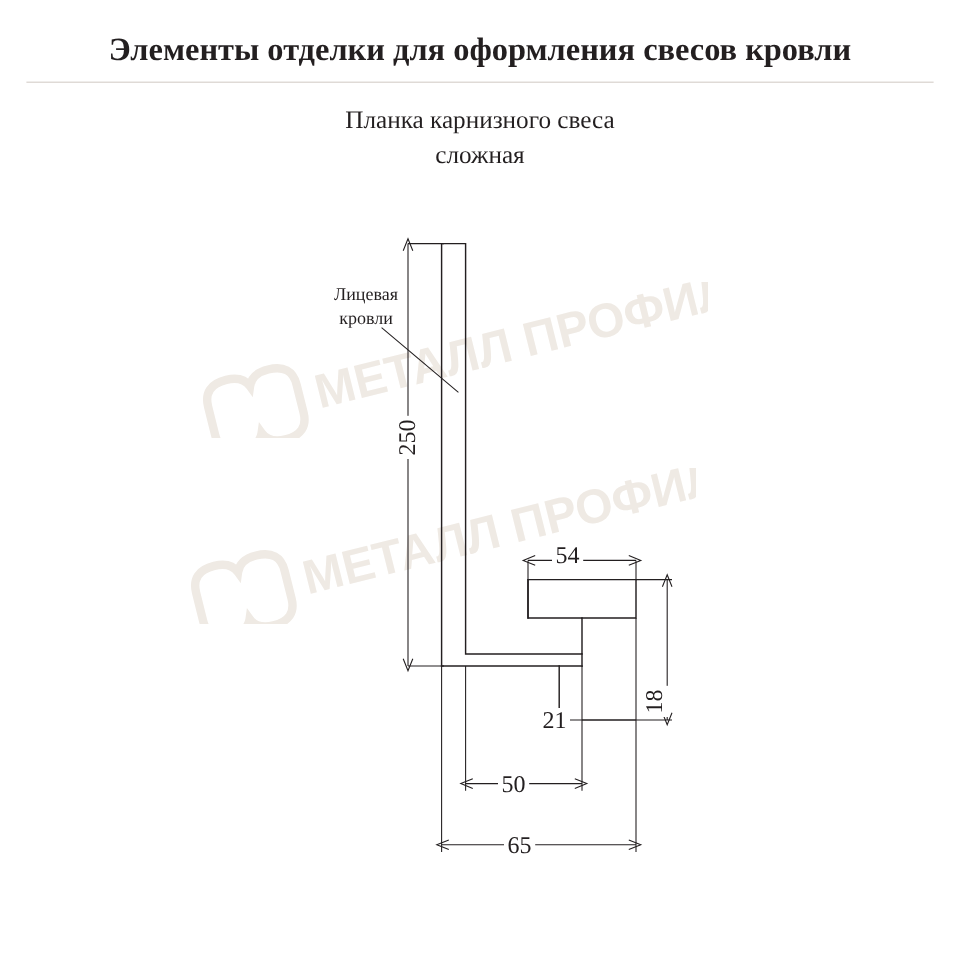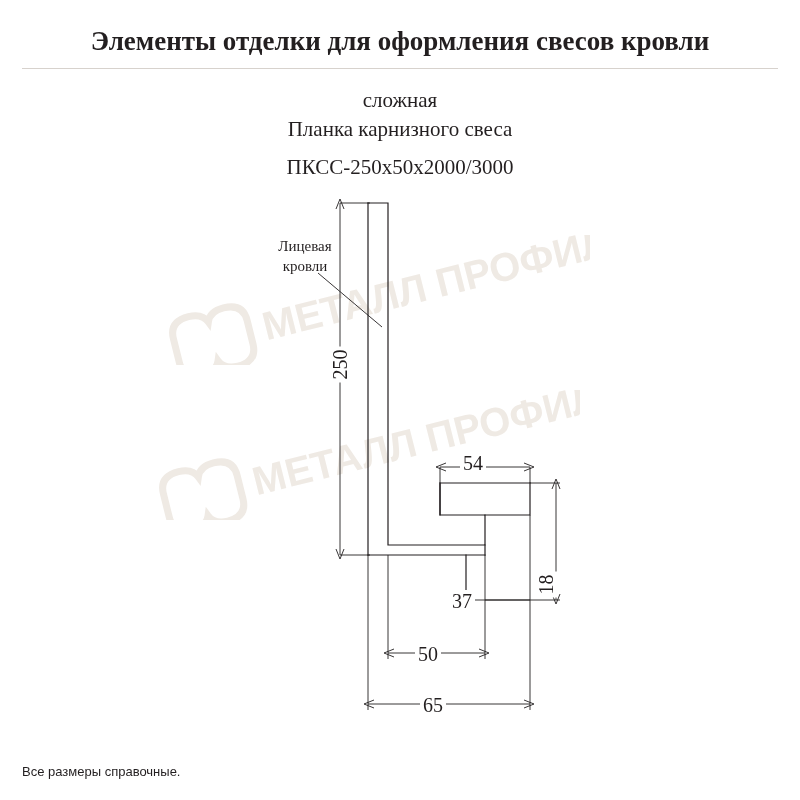--- a/index.html
+++ b/index.html
@@ -129,25 +129,24 @@
 </style>
 </head>
 <body>
 
 <div class="page">
 
   <div class="title-main">Элементы отделки для оформления свесов кровли</div>
   <div class="divider"></div>
 
   <div class="subtitle">
+    <div>Планка карнизного свеса</div>
     <div>сложная</div>
-    <div>Планка карнизного свеса</div>
   </div>
 
-  <div class="code">ПКСС-250x50x2000/3000</div>
 
   <div class="drawing">
 
     <div class="wm" style="top:50px; left:160px;">
       <svg width="430" height="130" viewBox="0 0 430 130">
         <g transform="rotate(-14 215 65)">
           <g transform="translate(8,44)">
             <path d="M2 10 q0 -18 20 -18 q14 0 18 10 q4 -10 18 -10 q20 0 20 18 l0 24 q0 18 -20 18 q-14 0 -18 -10 q-4 10 -18 10 q-20 0 -20 -18 z" fill="none" stroke="#efeae4" stroke-width="7"></path>
           </g>
           <text x="100" y="78" font-size="40">МЕТАЛЛ ПРОФИЛЬ</text>
@@ -225,23 +224,22 @@
     </svg>
 
     <div class="label lbl-face">
       <div>Лицевая</div>
       <div>кровли</div>
     </div>
 
     <div class="dim dim-250">250</div>
     <div class="dim dim-36">54</div>
     <div class="dim dim-18">18</div>
-    <div class="dim dim-21">37</div>
+    <div class="dim dim-21">21</div>
     <div class="dim dim-50">50</div>
     <div class="dim dim-65">65</div>
 
   </div>
 
   <div class="footnotes">
-    <div>Все размеры справочные.</div>
   </div>
 
 </div>
 
 </body></html>

